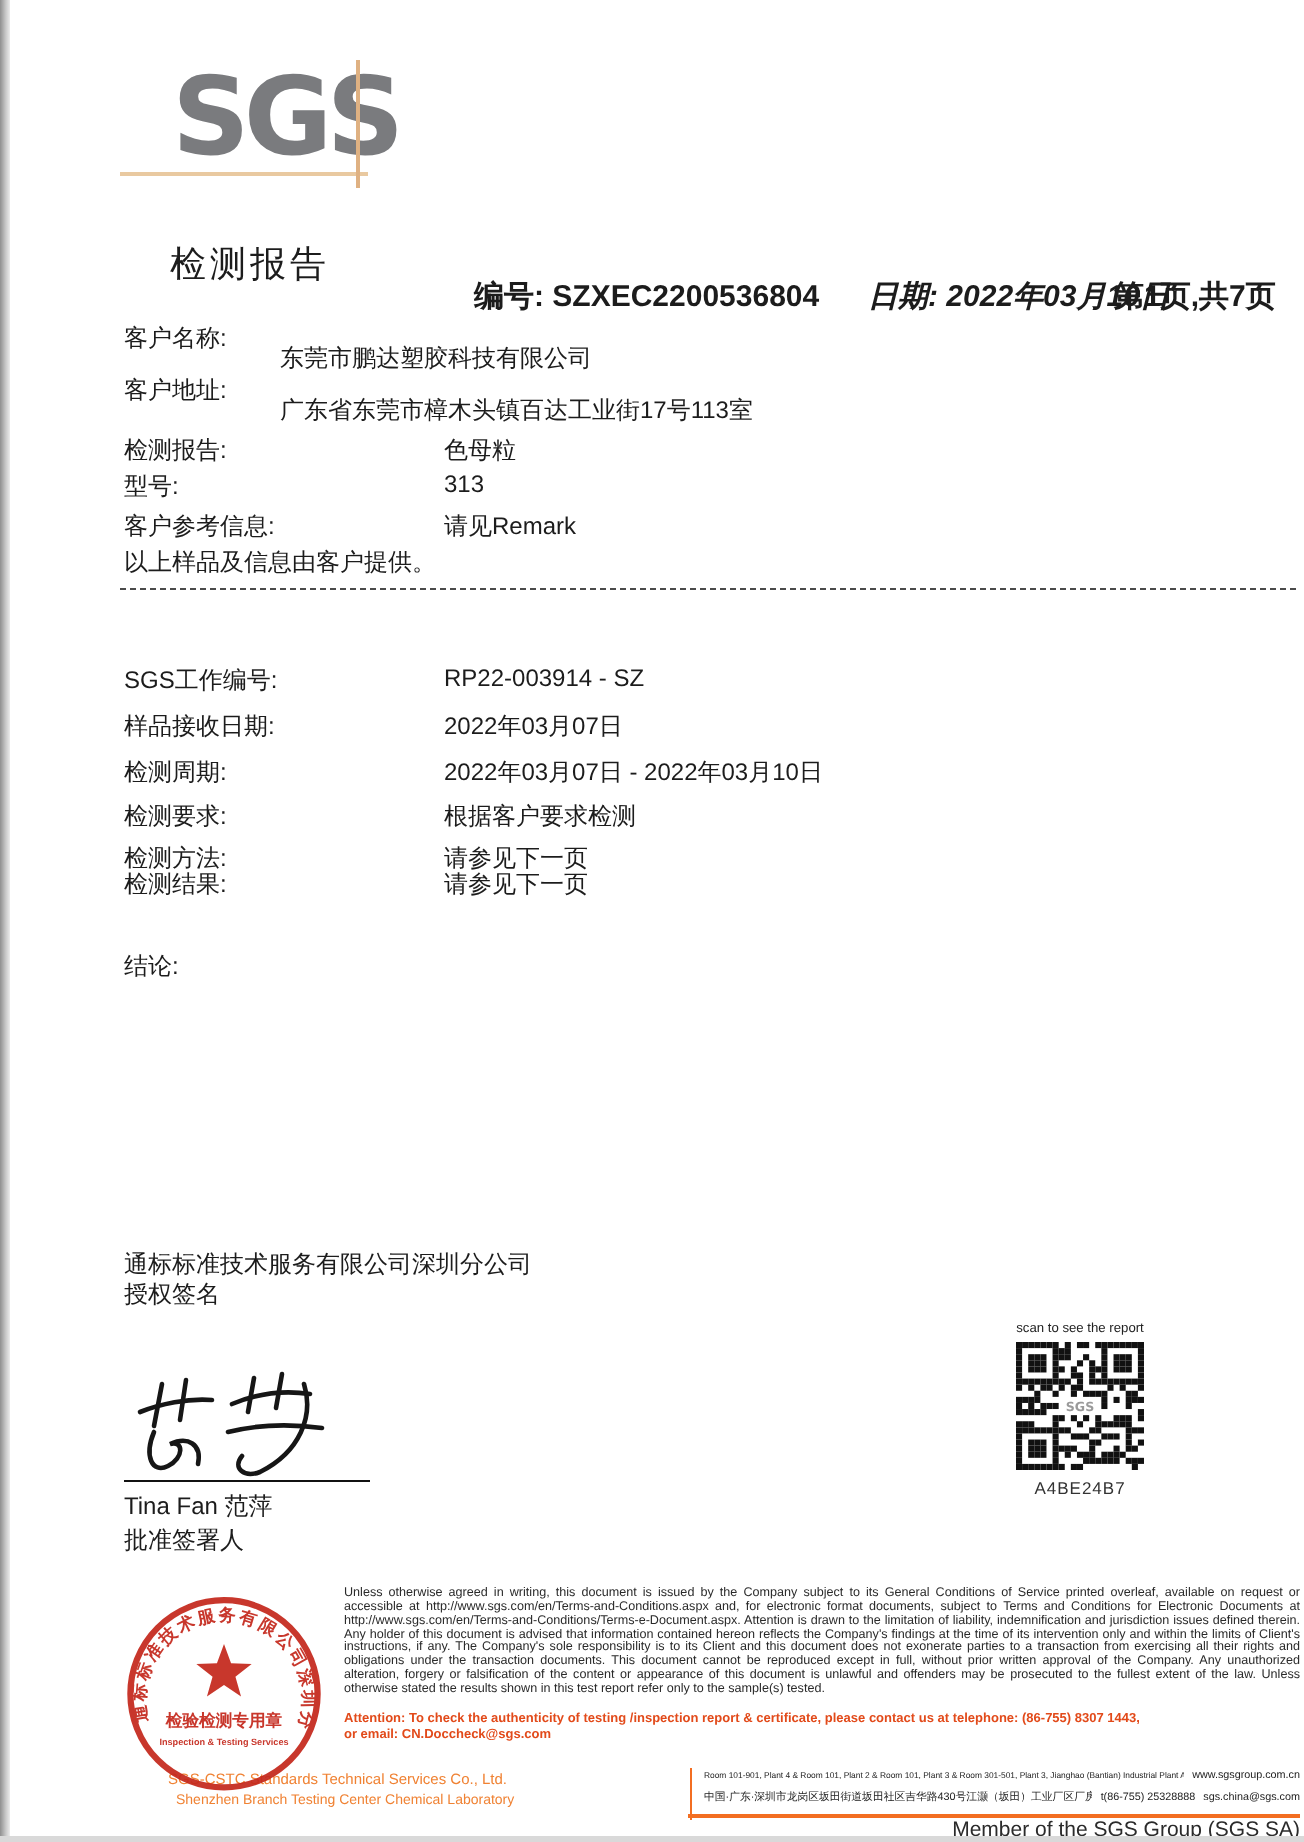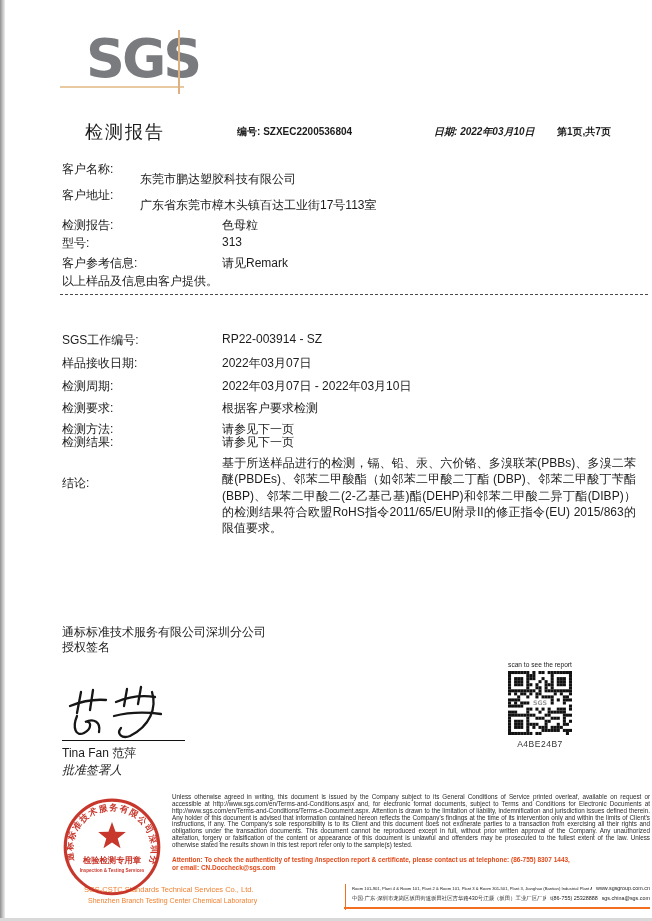--- a/index.html
+++ b/index.html
@@ -6,21 +6,21 @@
   #page{position:relative;width:652px;height:921px;background:#ffffff;overflow:hidden;
         font-family:"Liberation Sans","DejaVu Sans",sans-serif;color:#1c1c1c;}
   .edge-left{position:absolute;left:0;top:0;width:5px;height:921px;
              background:linear-gradient(to right,#8f8f8f,#c6c6c6 55%,#ececec);}
   .edge-bottom{position:absolute;left:0;top:918px;width:652px;height:3px;background:#d9d9d9;}
   .logo{position:absolute;left:86px;top:32px;font-family:"DejaVu Sans",sans-serif;
         font-weight:bold;font-size:54px;line-height:54px;color:#7a7b7e;letter-spacing:-3px;}
   .logo-hline{position:absolute;left:60px;top:86px;width:124px;height:2px;background:#e9c9a0;}
   .logo-vline{position:absolute;left:178px;top:30px;width:2px;height:64px;background:#dfb182;}
   .title{position:absolute;left:85px;top:120px;font-size:18px;font-weight:400;letter-spacing:2px;}
-  .meta{position:absolute;top:125px;font-size:10px;font-weight:700;white-space:nowrap;}
+  .meta{position:absolute;top:139px;font-size:15px;font-weight:700;white-space:nowrap;}
   .frow{position:absolute;left:0;width:652px;font-size:12px;}
   .frow .lab{position:absolute;left:62px;white-space:nowrap;}
   .frow .val{position:absolute;white-space:nowrap;}
   .v140{left:140px;margin-top:10px;} .v222{left:222px;}
   .dashed{position:absolute;left:60px;top:294px;width:588px;height:1px;
           background:repeating-linear-gradient(90deg,#4a4a4a 0 3px,transparent 3px 5px);}
   .concl-lab{position:absolute;left:62px;top:475px;font-size:12px;}
   .concl{position:absolute;left:222px;top:455px;width:414px;font-size:12px;
          line-height:16.3px;text-align:justify;}
   .signer{position:absolute;left:62px;font-size:12px;white-space:nowrap;}
@@ -115,41 +115,40 @@
   <div class="frow" style="top:421px;">
     <span class="lab">检测方法:</span>
     <span class="val v222">请参见下一页</span>
   </div>
   <div class="frow" style="top:434px;">
     <span class="lab">检测结果:</span>
     <span class="val v222">请参见下一页</span>
   </div>
 
   <div class="concl-lab">结论:</div>
-  <div class="concl">基于所送样品进行的检测，镉、铅、汞、六价铬、多溴联苯(PBBs)、多溴二苯醚(PBDEs)、邻苯二甲酸酯（如邻苯二甲酸二丁酯 (DBP)、邻苯二甲酸丁苄酯(BBP)、邻苯二甲酸二(2-乙基己基)酯(DEHP)和邻苯二甲酸二异丁酯(DIBP)）的检测结果符合欧盟RoHS指令2011/65/EU附录II的修正指令(EU) 2015/863的限值要求。</div>
 
   <div class="signer" style="top:624px;">通标标准技术服务有限公司深圳分公司</div>
   <div class="signer" style="top:639px;">授权签名</div>
 
   <svg class="sig-svg" viewBox="0 0 112 60">
     <g stroke="#161616" stroke-width="2.3" fill="none" stroke-linecap="round">
       <path d="M6,24 C16,20 30,17 42,18"></path>
       <path d="M17,10 L13,31"></path>
       <path d="M29,8 L26,28"></path>
       <path d="M13,34 C8,46 12,55 20,51 C28,47 28,38 21,40 C30,36 37,40 35,50"></path>
       <path d="M52,20 C64,15 78,13 91,15"></path>
       <path d="M63,7 L60,24"></path>
       <path d="M77,5 L74,22"></path>
       <path d="M88,10 C93,26 86,44 66,54 C58,57 52,52 57,46"></path>
       <path d="M50,34 C66,30 82,30 97,32"></path>
     </g>
   </svg>
   <div class="sig-line"></div>
   <div class="signer" style="top:745px;">Tina Fan 范萍</div>
-  <div class="signer" style="top:762px;font-style:italic;">批准签署人</div>
+  <div class="signer" style="top:762px;">批准签署人</div>
 
   <div class="qr-caption">scan to see the report</div>
   <svg id="qr-svg" class="qr-svg" viewBox="0 0 63 63">
       <rect x="0" y="0" width="3" height="3" fill="#111"></rect>
       <rect x="3" y="0" width="3" height="3" fill="#111"></rect>
       <rect x="6" y="0" width="3" height="3" fill="#111"></rect>
       <rect x="9" y="0" width="3" height="3" fill="#111"></rect>
       <rect x="12" y="0" width="3" height="3" fill="#111"></rect>
       <rect x="15" y="0" width="3" height="3" fill="#111"></rect>
       <rect x="18" y="0" width="3" height="3" fill="#111"></rect>
@@ -405,15 +404,16 @@
       <span class="addr-en">Room 101-901, Plant 4 &amp; Room 101, Plant 2 &amp; Room 101, Plant 3 &amp; Room 301-501, Plant 3, Jianghao (Bantian) Industrial Plant Area, No. 430, Jihua Road, Bantian Community, Bantian Street, Longgang District, Shenzhen, Guangdong, China 518129</span>
       <span class="addr-side">www.sgsgroup.com.cn</span>
     </div>
     <div class="addr-row">
       <span class="addr-cn">中国·广东·深圳市龙岗区坂田街道坂田社区吉华路430号江灏（坂田）工业厂区厂房4栋101-901、2号101、3号101、3号301-501  邮编：518129</span>
       <span class="addr-side">t(86-755) 25328888</span>
       <span class="addr-side">sgs.china@sgs.com</span>
     </div>
   </div>
   <div class="foot-rule"></div>
+  <div class="member">Member of the SGS Group (SGS SA)</div>
 
   <div class="edge-bottom"></div>
 </div>
 
 </body></html>

